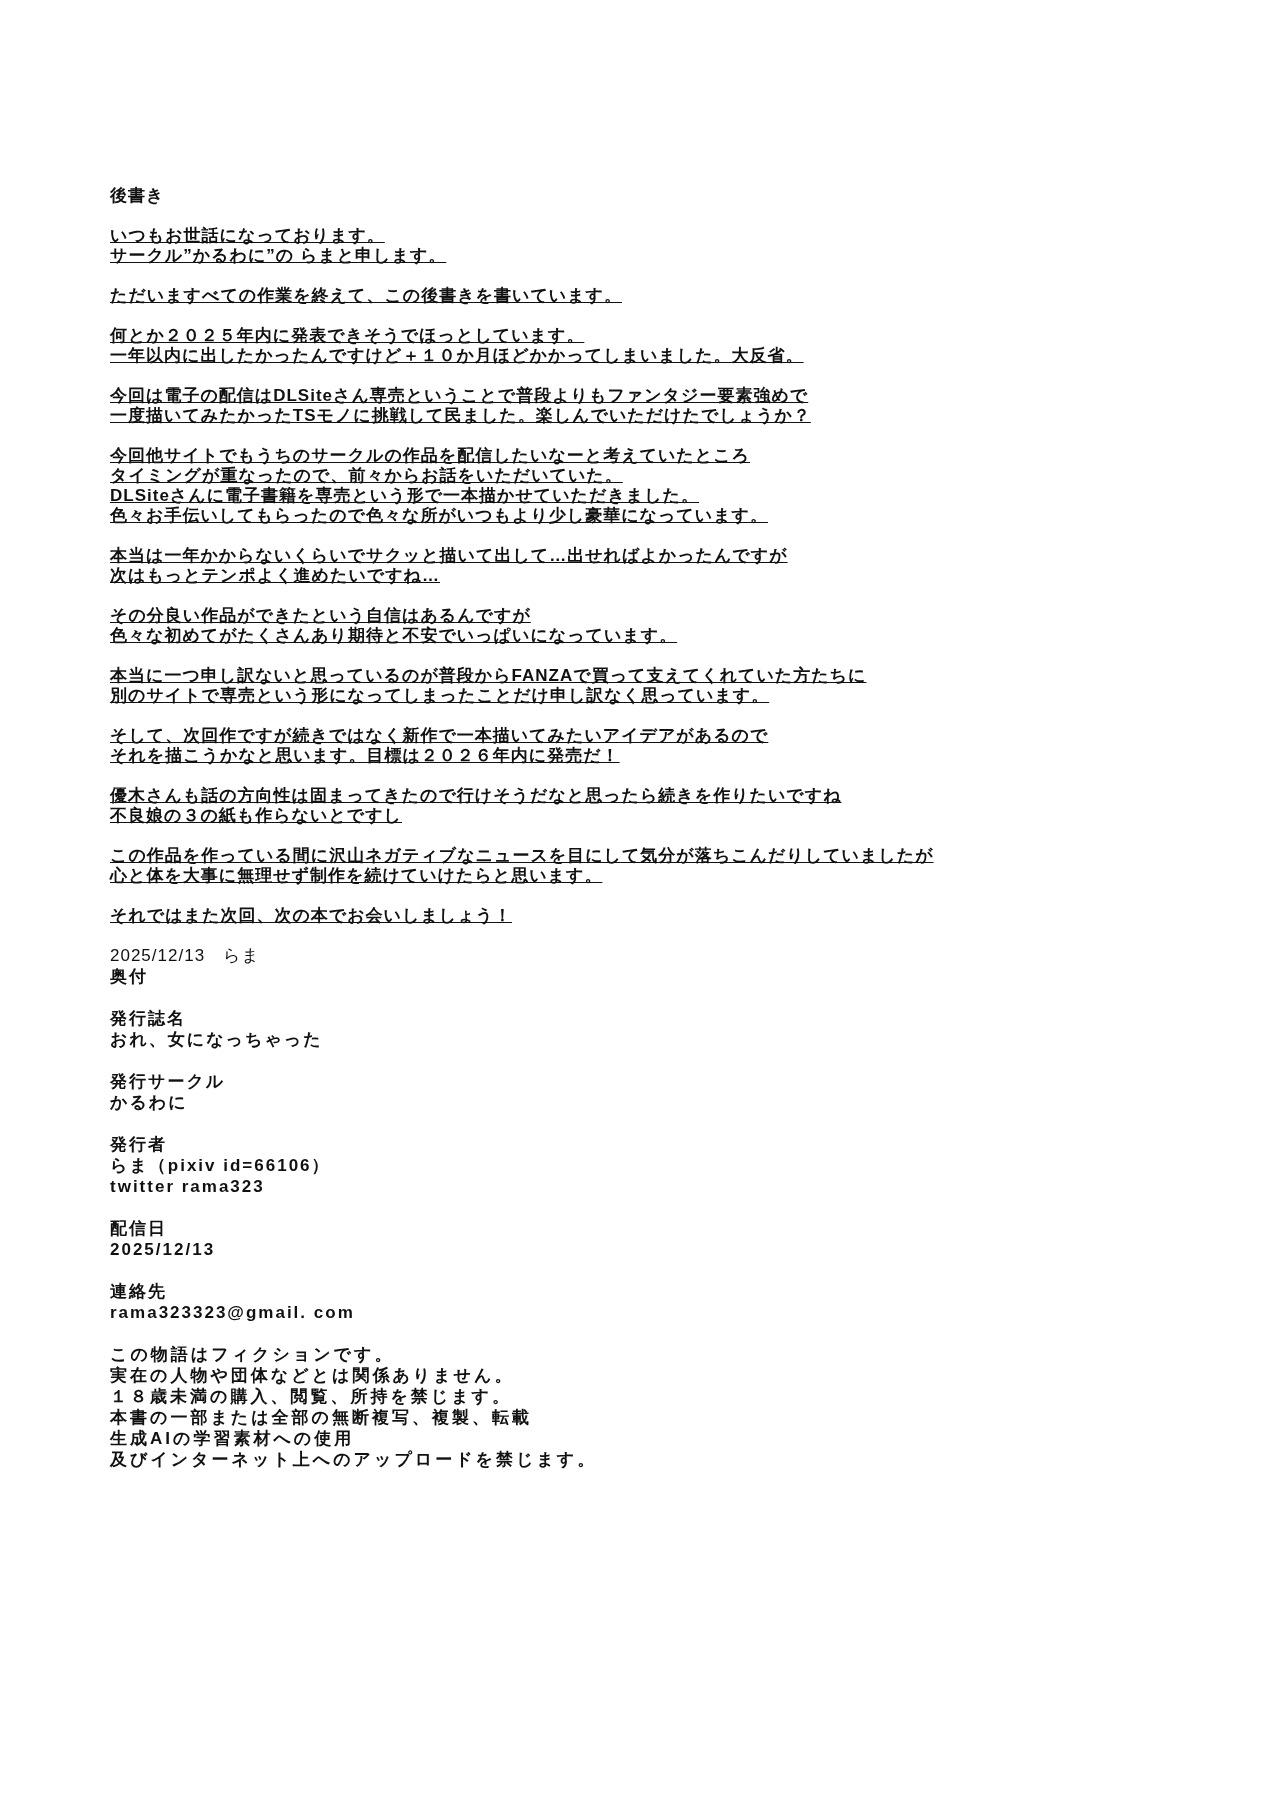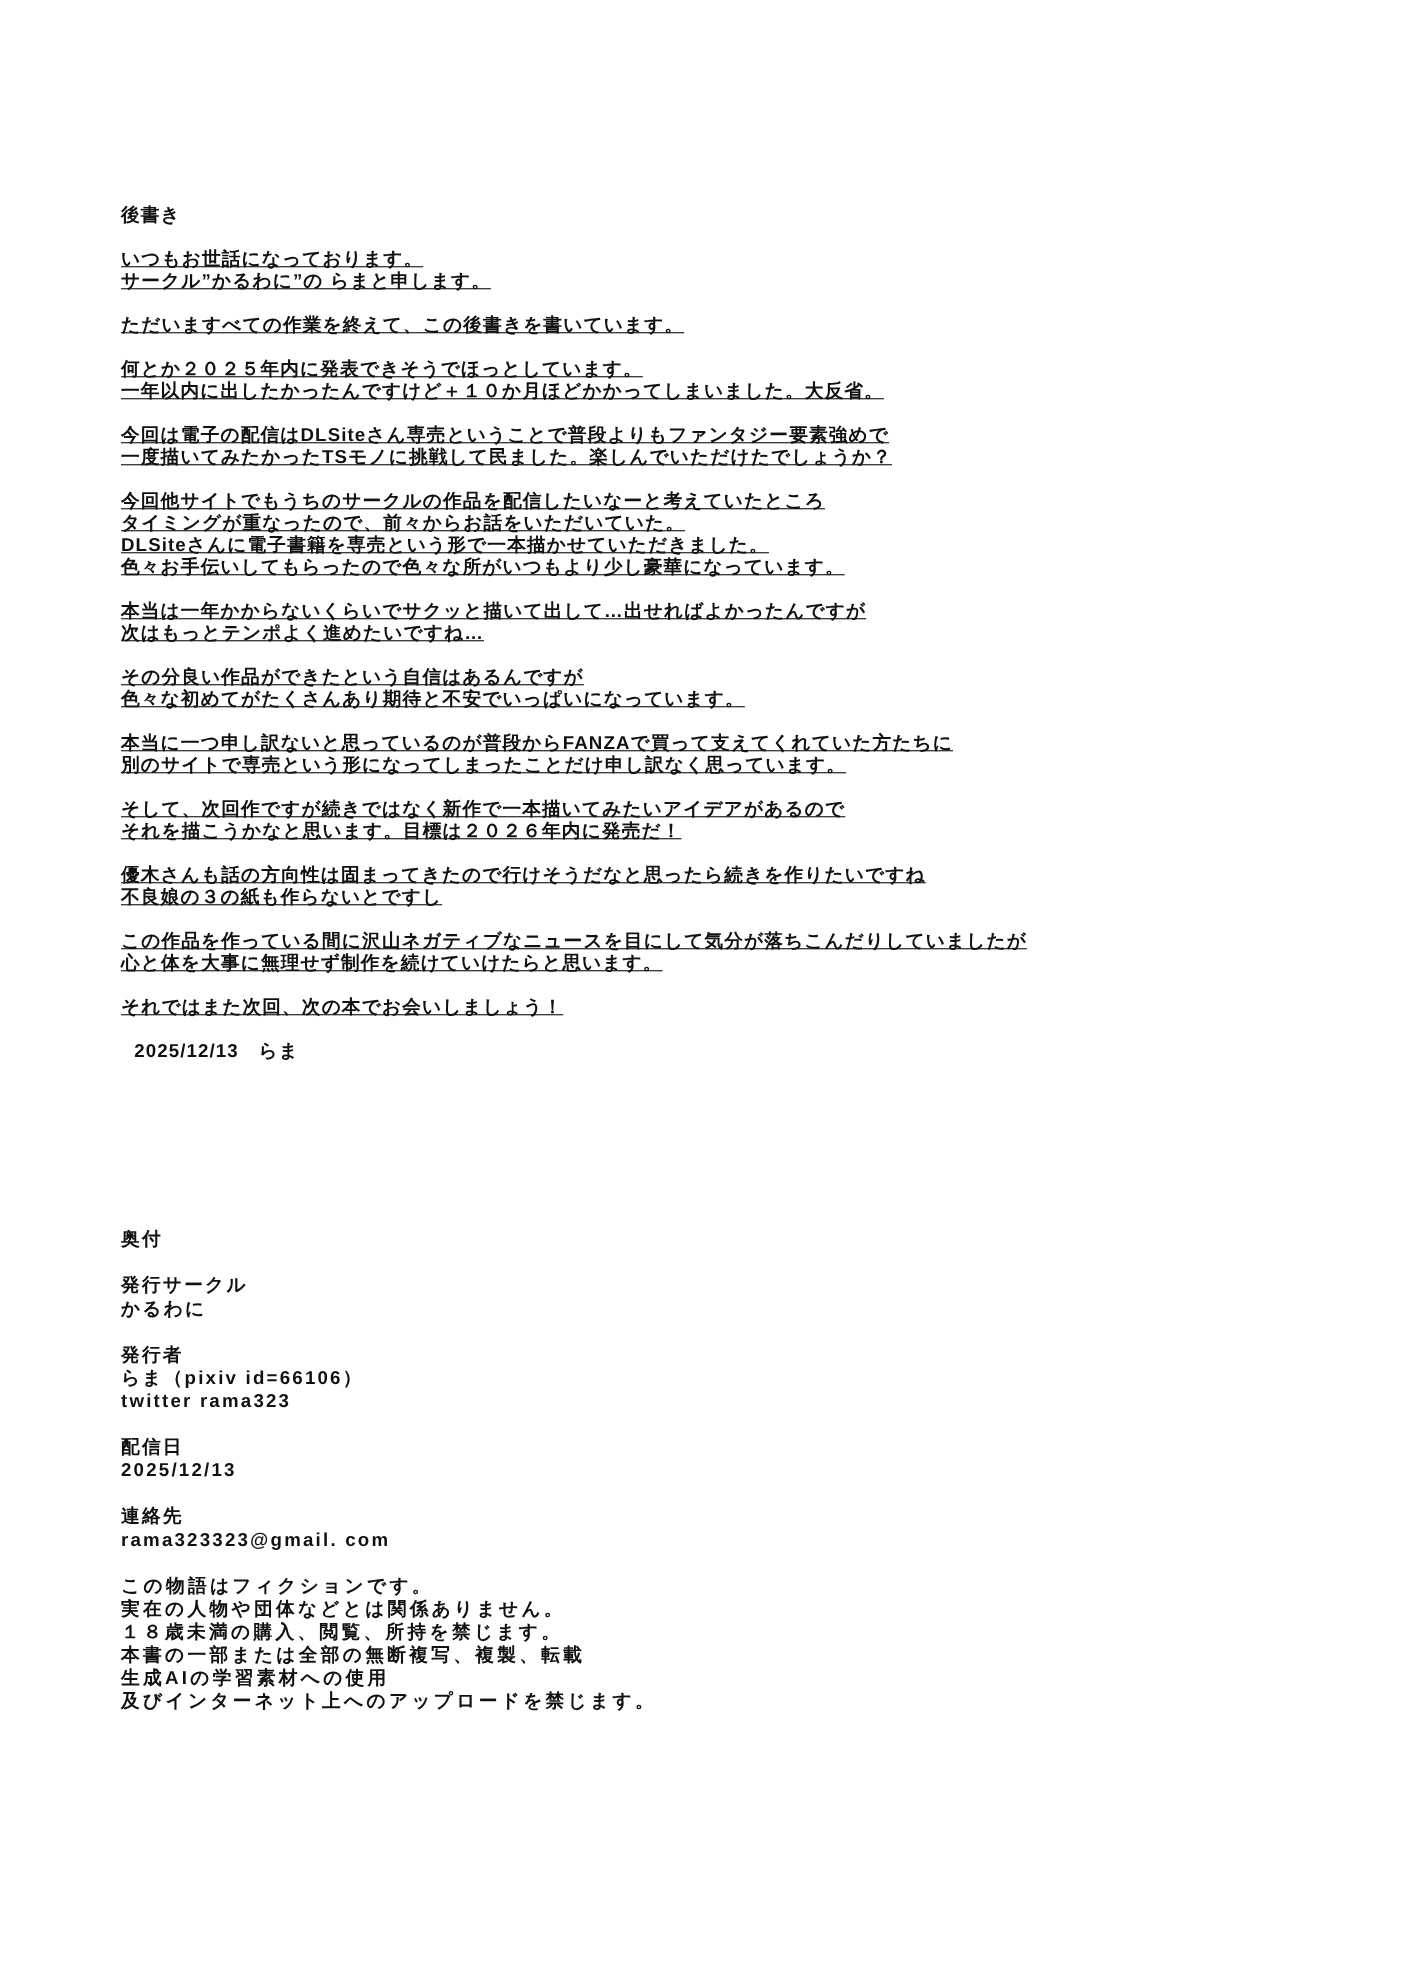--- a/index.html
+++ b/index.html
@@ -30,26 +30,25 @@
     margin: 0 0 20px 0;
     font-weight: bold;
   }
   .para {
     margin: 0 0 20px 0;
     white-space: pre-line;
     font-weight: bold;
     text-decoration: underline;
   }
   .signoff {
-    margin: 12px;
+    margin: 0;
     white-space: pre-line;
-    font-weight: bold;
+    font-weight: normal;
   }
   .colophon {
-    margin-top: 150px;
     font-size: 17px;
     line-height: 21px;
     letter-spacing: 2px;
   }
   .colophon .heading {
     margin: 0 0 21px 0;
   }
   .entry {
     margin: 0 0 21px 0;
   }
@@ -95,20 +94,24 @@
 不良娘の３の紙も作らないとですし</p>
     <p class="para">この作品を作っている間に沢山ネガティブなニュースを目にして気分が落ちこんだりしていましたが
 心と体を大事に無理せず制作を続けていけたらと思います。</p>
     <p class="para">それではまた次回、次の本でお会いしましょう！</p>
     <p class="signoff">2025/12/13　らま</p>
   </section>
 
   <section class="colophon">
     <p class="heading">奥付</p>
 
+    <div class="entry">
+      <p class="entry-label">発行誌名</p>
+      <p class="entry-value">おれ、女になっちゃった</p>
+    </div>
 
     <div class="entry">
       <p class="entry-label">発行サークル</p>
       <p class="entry-value">かるわに</p>
     </div>
 
     <div class="entry">
       <p class="entry-label">発行者</p>
       <p class="entry-value">らま（pixiv id=66106）
 twitter rama323</p>

